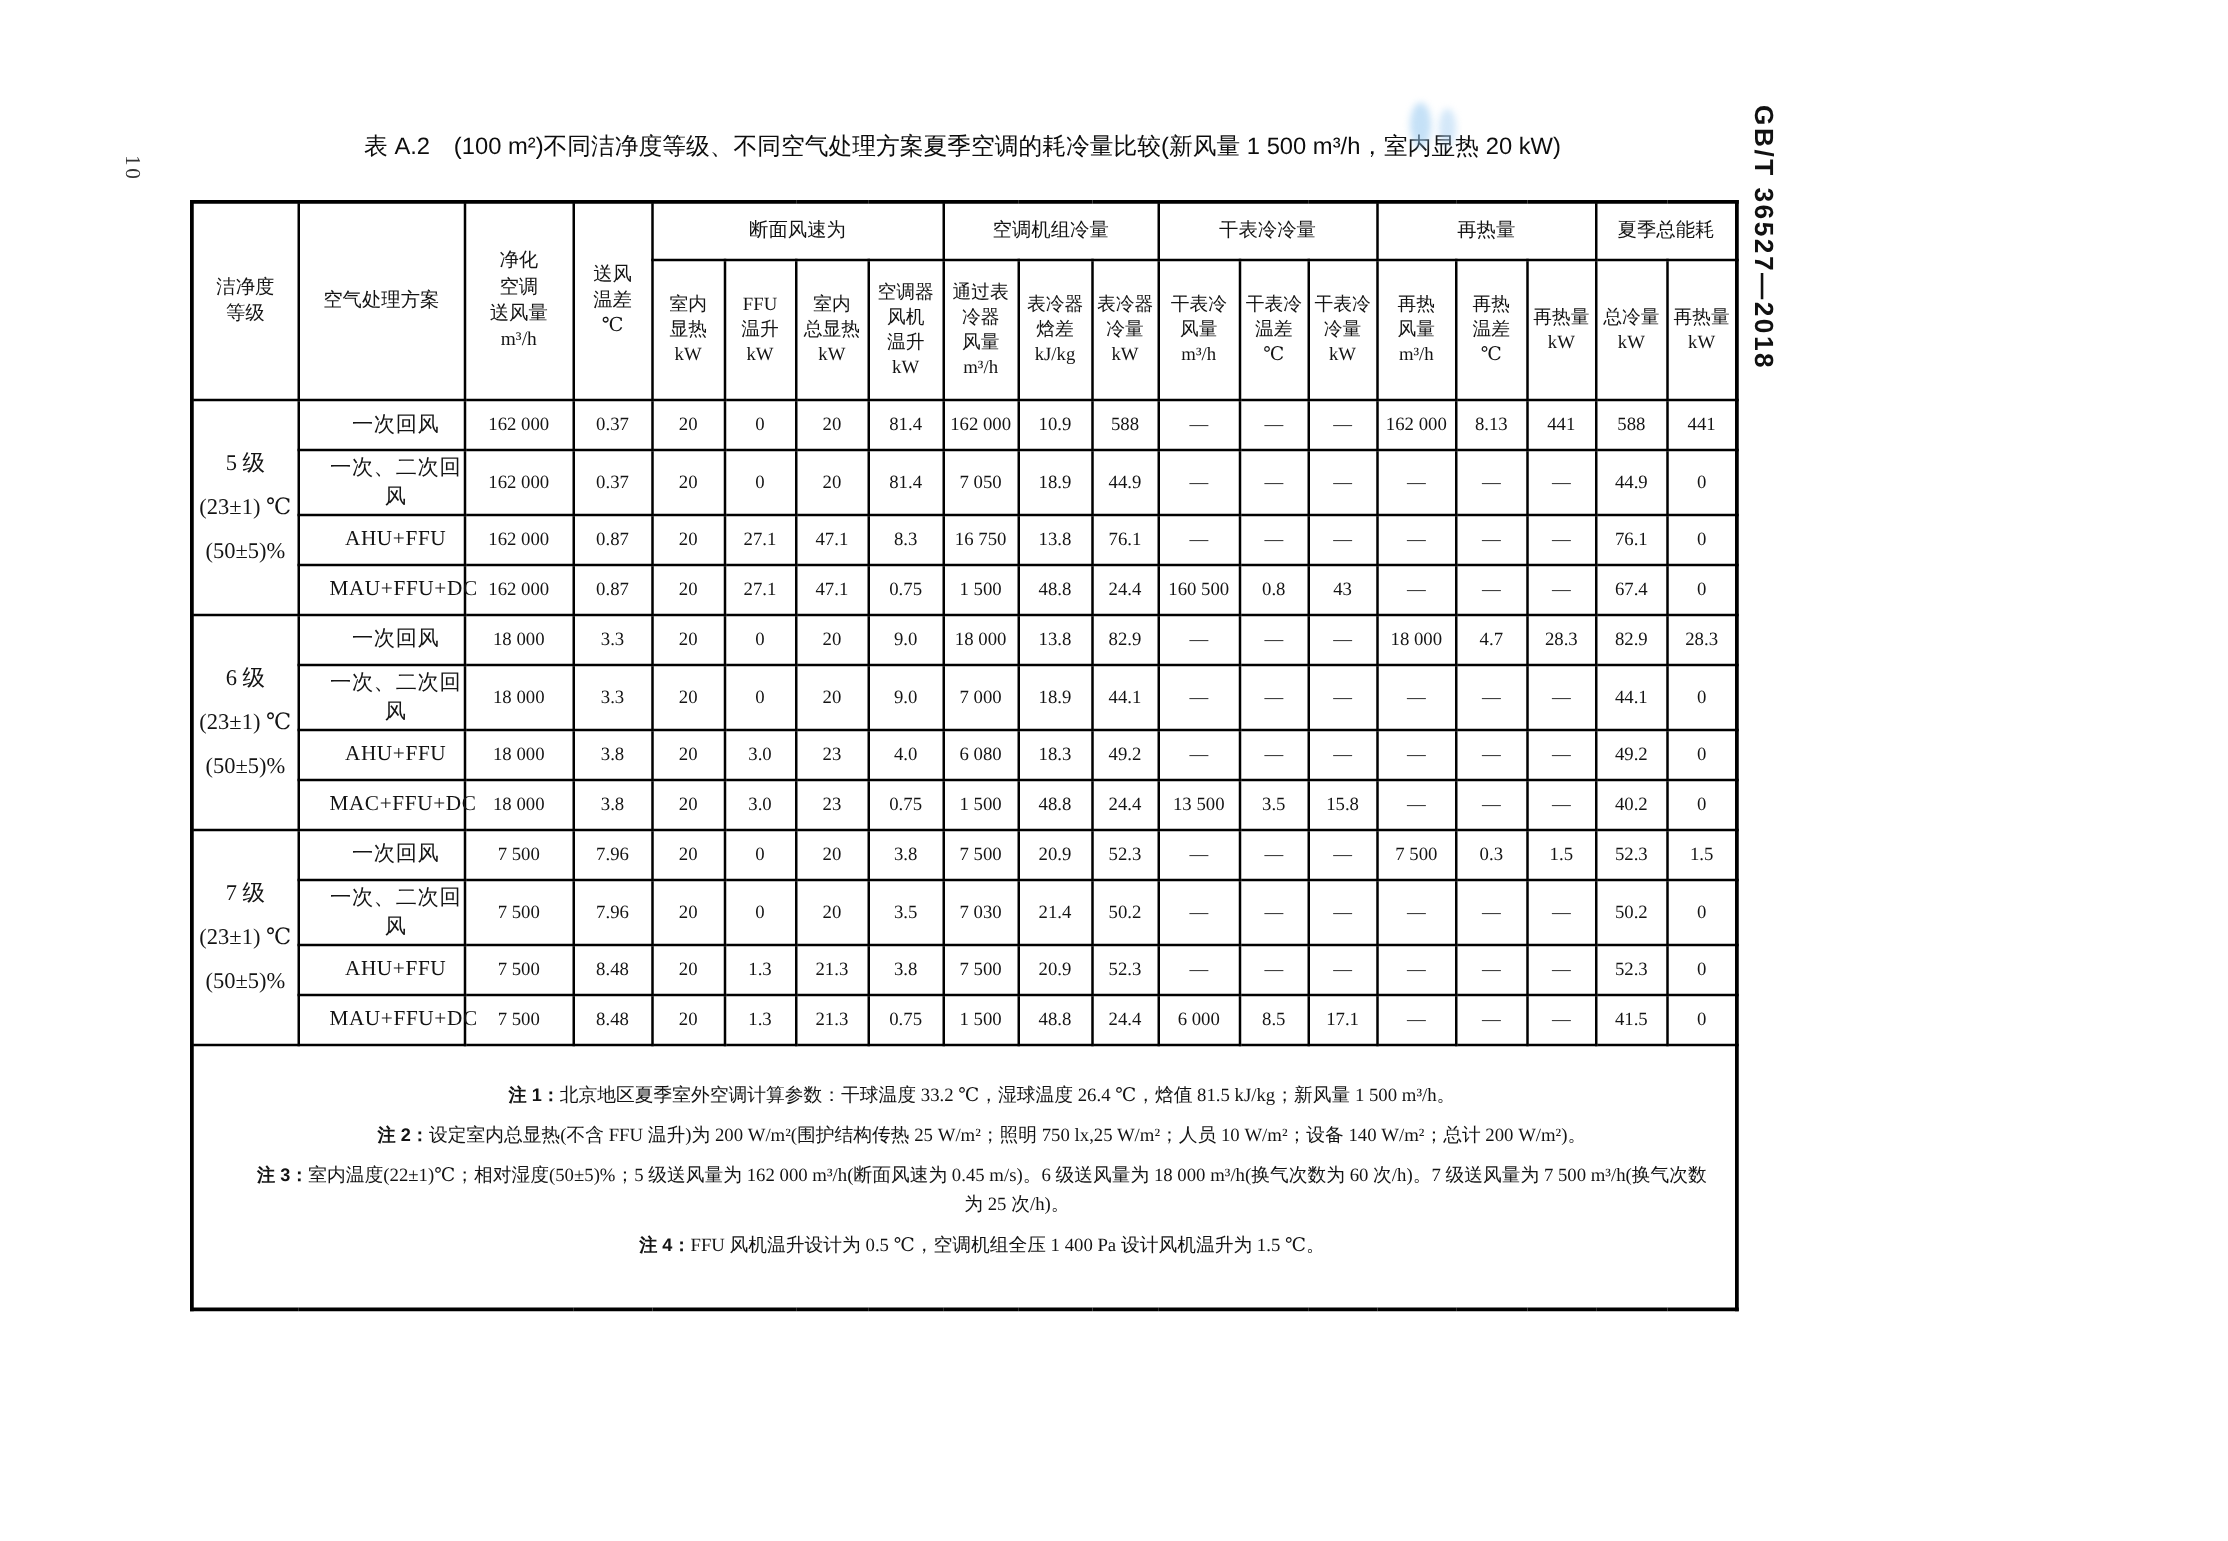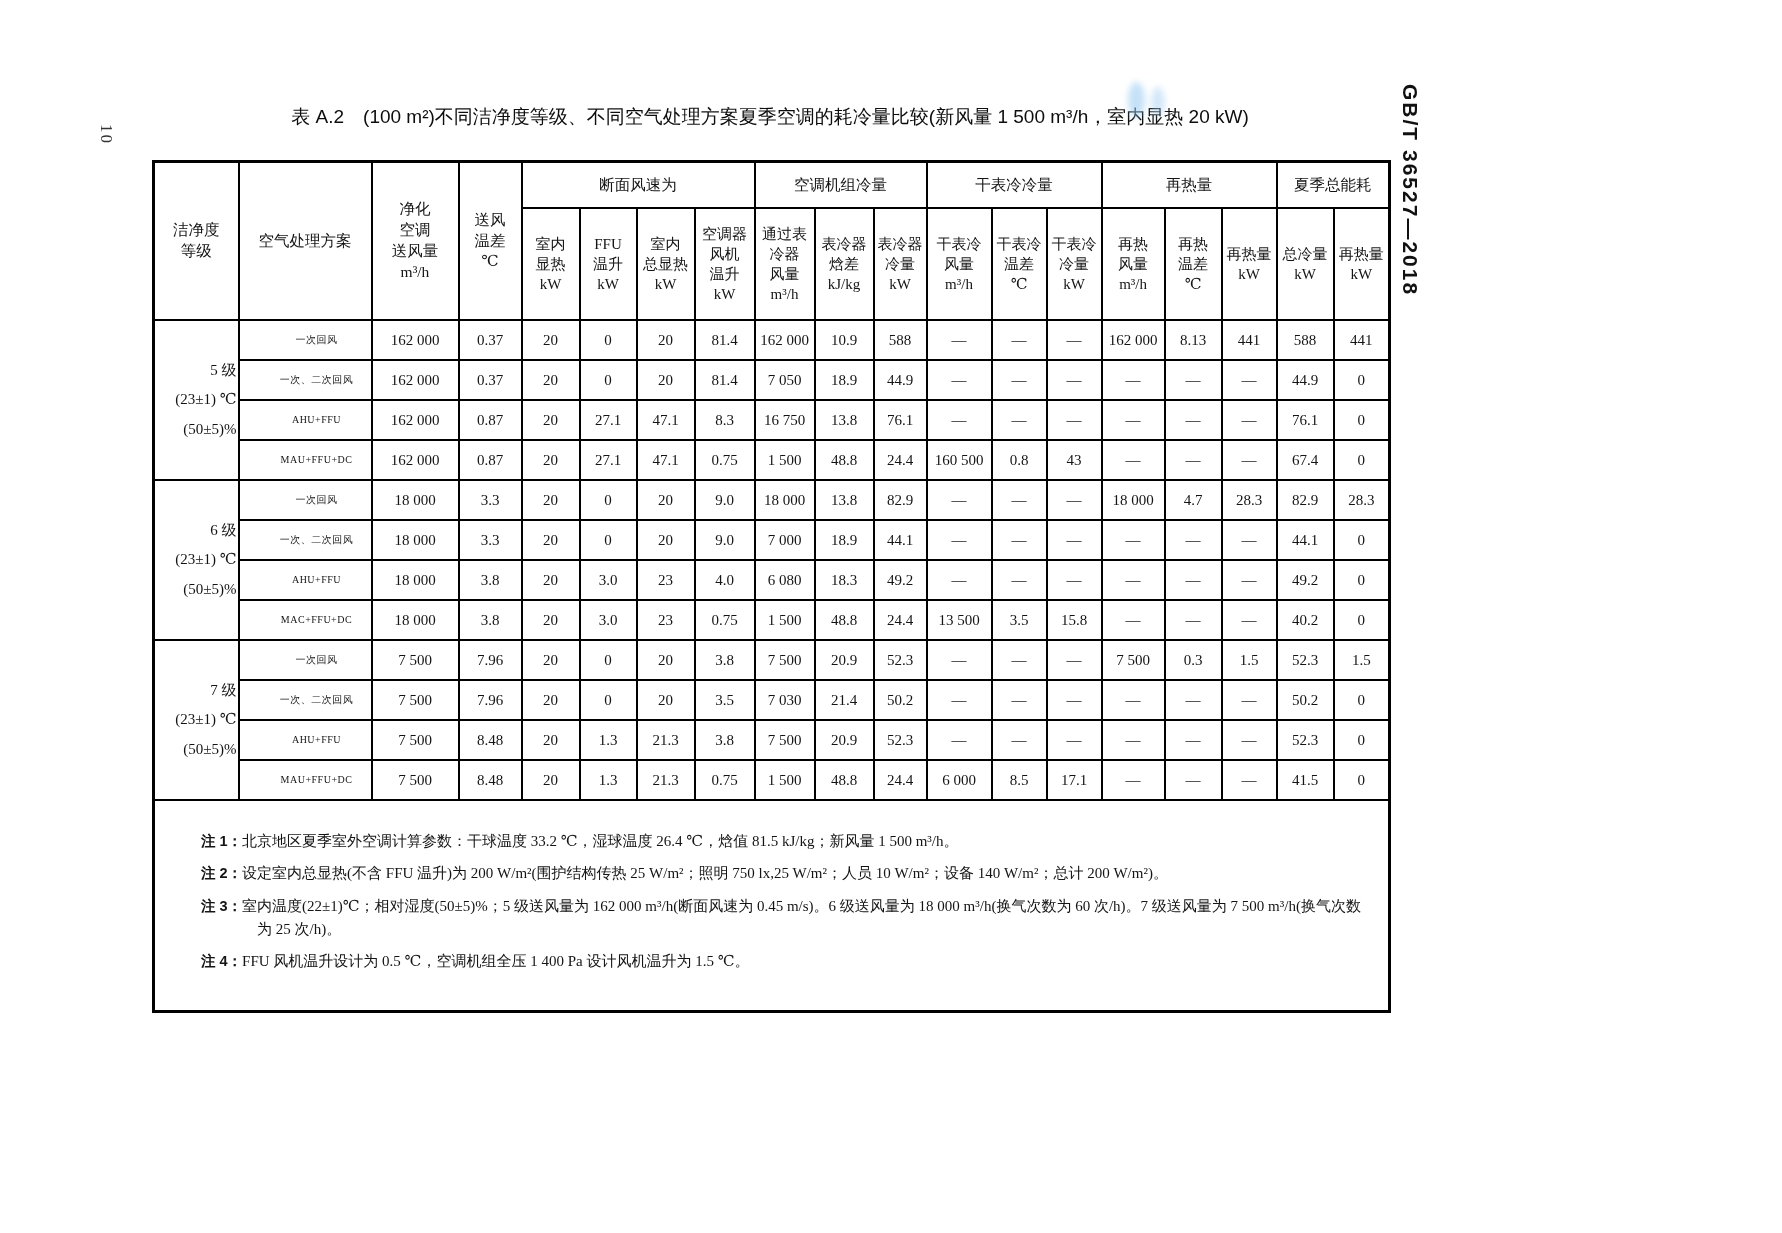--- a/index.html
+++ b/index.html
@@ -30,24 +30,24 @@
     border:3px solid #000;
   }
   th,td{
     border:2px solid #000;text-align:center;vertical-align:middle;
     font-weight:normal;font-size:15px;line-height:1.35;
     padding:2px 1px;white-space:pre-line;color:#141414;
   }
   tr.group-row th{height:40px;font-size:15.5px;}
   tr.detail-row th{height:106px;}
   tbody td{height:34px;}
-  td.group-cell{line-height:1.95;font-size:15px;text-align:right;}
-  td.scheme-cell{font-size:10px;letter-spacing:0.5px;padding-left:24px;}
+  td.group-cell{line-height:1.95;font-size:18px;}
+  td.scheme-cell{font-size:17px;letter-spacing:0.5px;padding-left:24px;}
   td.notes-cell{
-    text-align:left;vertical-align:top;
+    text-align:center;vertical-align:top;
     padding:20px 18px 28px 46px;height:150px;
   }
   .note{
     font-size:15px;line-height:1.55;margin:9px 0;
     padding-left:56px;text-indent:-56px;max-width:1180px;
   }
   .note-label{font-weight:bold;font-family:"Liberation Sans","DejaVu Sans",sans-serif;font-size:14.5px;}
   .smudge{position:absolute;border-radius:50%;filter:blur(3px);}
   .smudge.s1{left:1128px;top:82px;width:17px;height:36px;background:rgba(150,200,240,0.55);}
   .smudge.s2{left:1151px;top:87px;width:14px;height:30px;background:rgba(160,205,242,0.45);}

